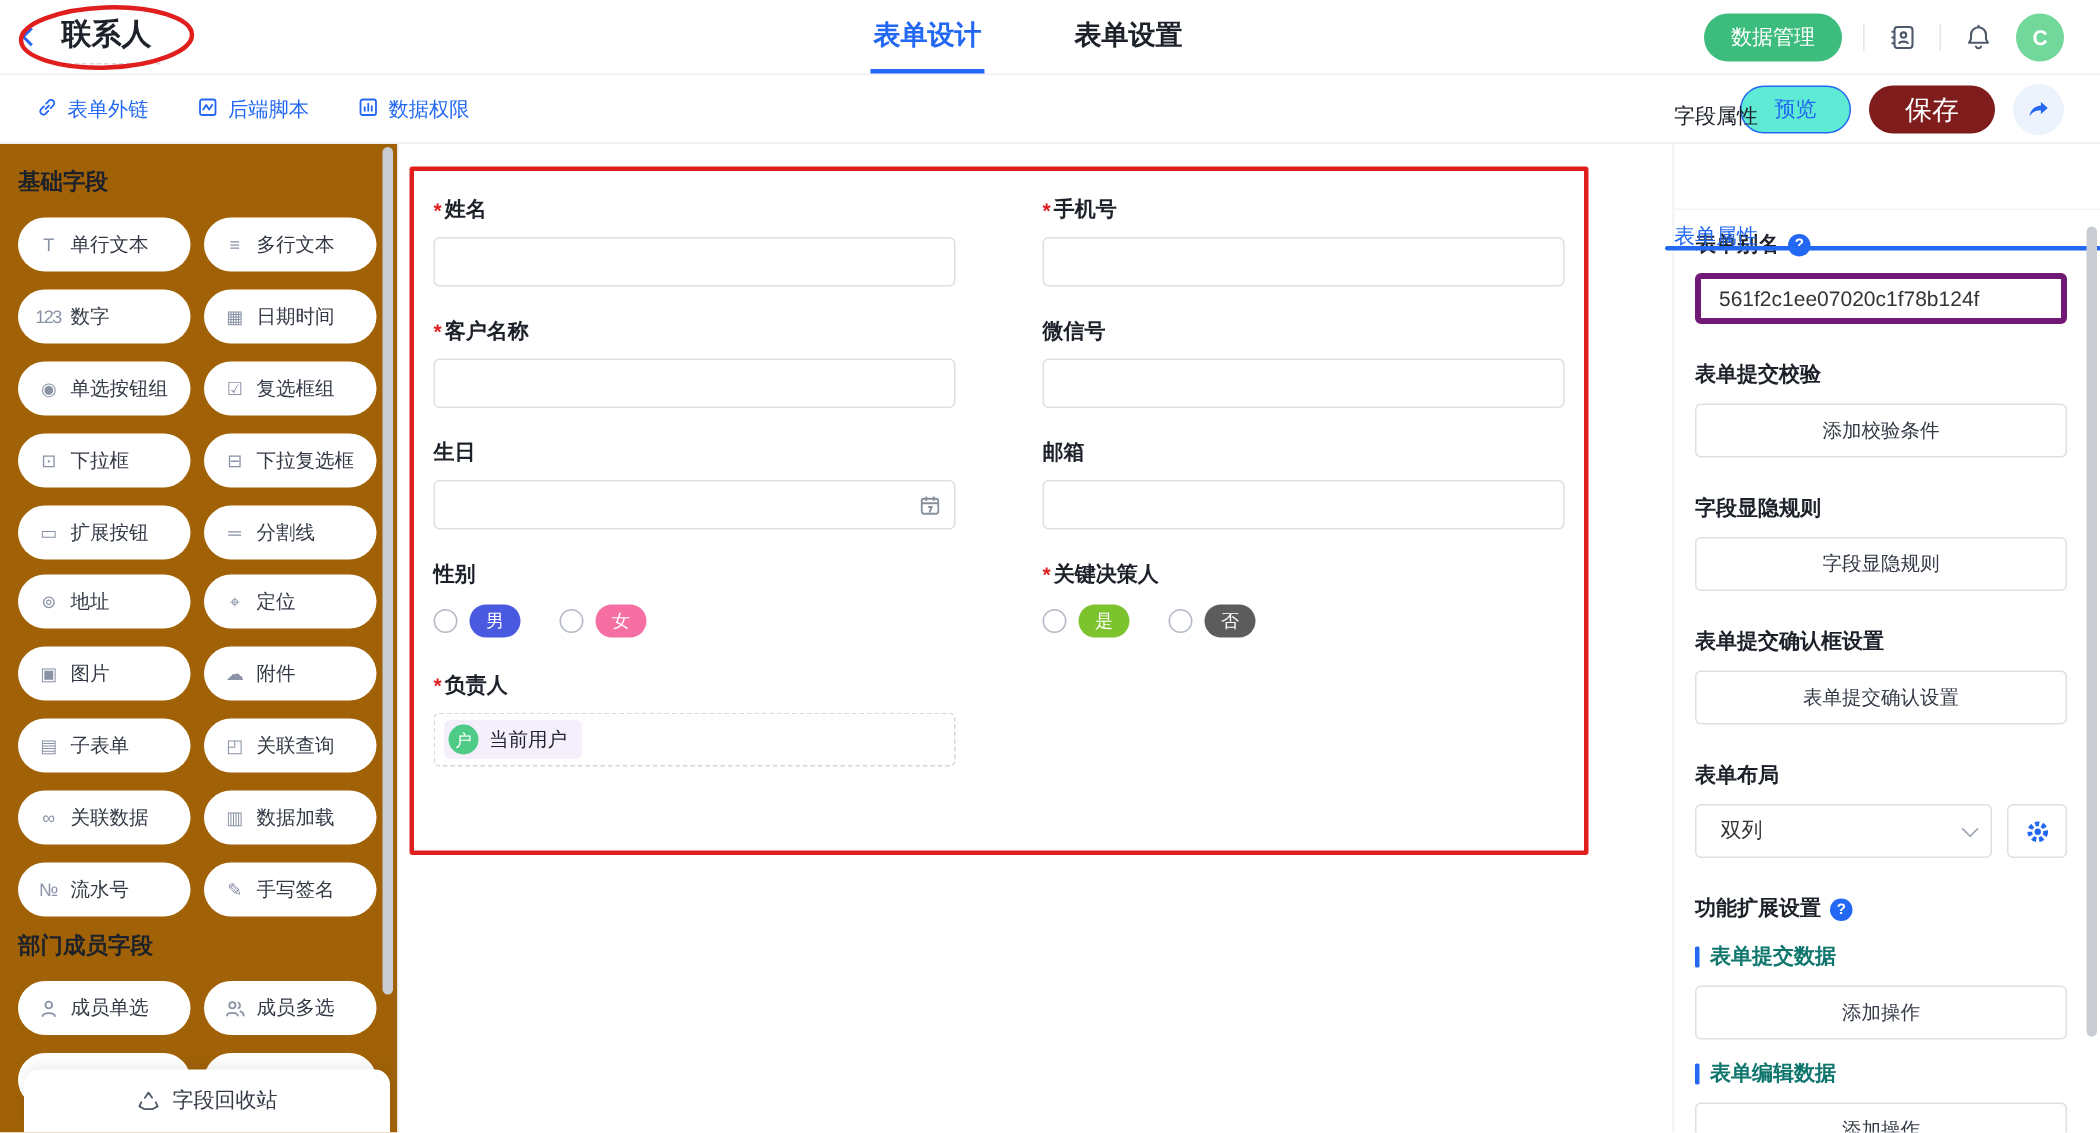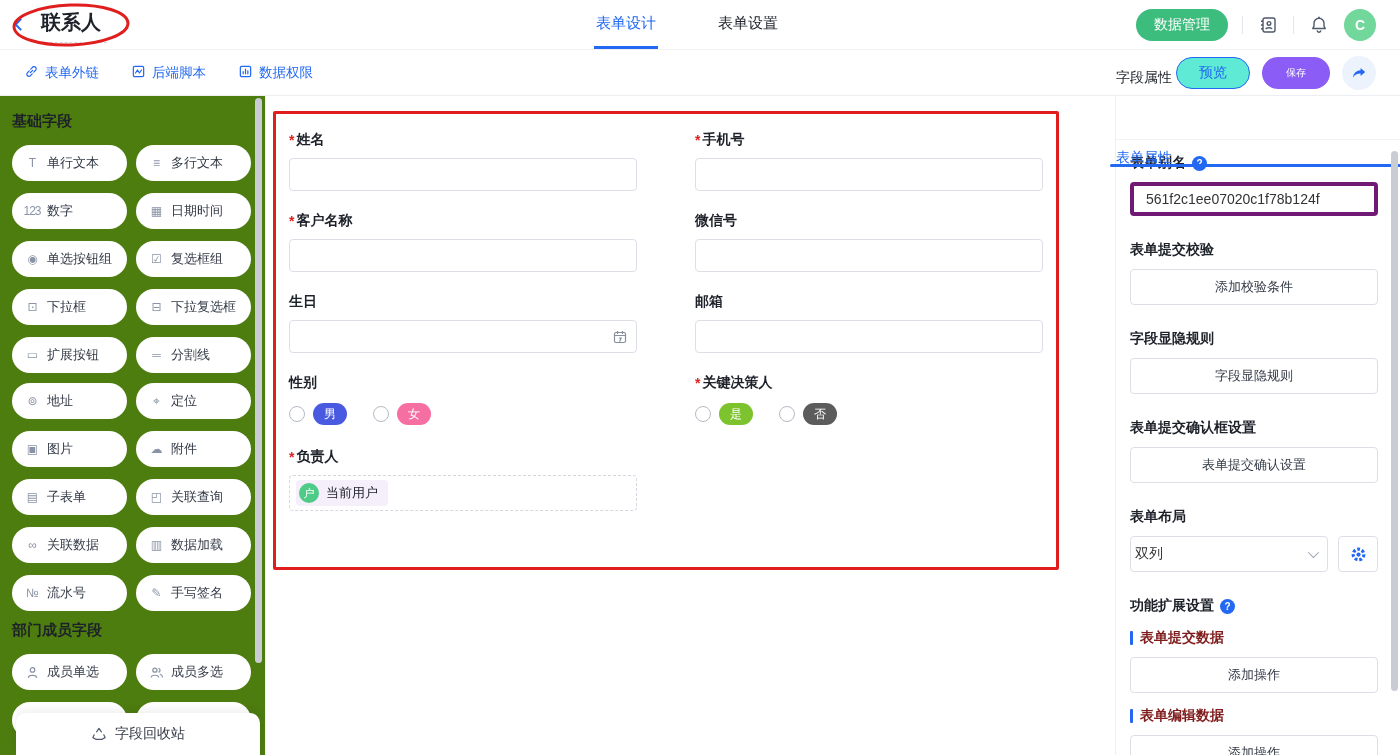--- a/index.html
+++ b/index.html
@@ -7,43 +7,43 @@
   body { font-family:"Liberation Sans","DejaVu Sans",sans-serif; color:#1d2129; background:#fff; font-size:14px; }
 
   .app { width:1400px; height:755px; display:flex; flex-direction:column; }
 
   
   .header { height:50px; display:flex; align-items:center; padding:0 24px 0 16px; border-bottom:1px solid #f0f1f4; position:relative; background:#fff; flex:0 0 auto; }
   .back-chevron { width:9px; height:9px; border-left:2px solid #2268f2; border-bottom:2px solid #2268f2; transform:rotate(45deg); margin-right:10px; cursor:pointer; }
   .page-title { font-size:20px; font-weight:700; color:#1d2129; padding:3px 6px 6px; border-bottom:1px dashed #d4d7dd; }
   .ellipse-svg { position:absolute; left:8px; top:1px; pointer-events:none; }
   .header-tabs { position:absolute; left:50%; transform:translateX(-57%); height:100%; display:flex; gap:58px; }
-  .h-tab { height:100%; display:flex; align-items:center; font-size:15px; color:#1d2129; cursor:pointer; border-bottom:3px solid transparent; padding:0 2px; }
+  .h-tab { height:100%; display:flex; align-items:center; font-size:18px; color:#1d2129; cursor:pointer; border-bottom:3px solid transparent; padding:0 2px;font-weight:bold; }
   .h-tab.active { color:#2268f2; border-bottom-color:#2268f2; }
   .header-right { margin-left:auto; display:flex; align-items:center; gap:14px; }
   .btn-green { height:32px; border-radius:16px; background:#3dbd7d; color:#fff; border:none; padding:0 18px; font-size:14px; cursor:pointer; font-family:inherit; }
   .v-div { width:1px; height:18px; background:#e5e6eb; }
   .icon-btn { width:22px; height:22px; display:flex; align-items:center; justify-content:center; cursor:pointer; color:#4e5969; }
   .avatar { width:32px; height:32px; border-radius:50%; background:#71d79a; color:#fff; font-size:14px; font-weight:700; display:flex; align-items:center; justify-content:center; cursor:pointer; }
 
   
   .toolbar { height:46px; display:flex; align-items:center; padding:0 24px; border-bottom:1px solid #eceef1; background:#fff; flex:0 0 auto; }
   .tool-links { display:flex; gap:32px; }
   .tool-link { display:flex; align-items:center; gap:6px; color:#2268f2; font-size:13.5px; cursor:pointer; }
   .tool-link svg { width:15px; height:15px; }
   .toolbar-right { margin-left:auto; display:flex; align-items:center; gap:12px; }
   .btn-preview { height:32px; border-radius:16px; border:1px solid #2268f2; color:#2268f2; background:#5eead4; padding:0 22px; font-size:14px; cursor:pointer; font-family:inherit; }
-  .btn-save { height:32px; border-radius:16px; border:none; color:#fff; background:#8b5cf6; padding:0 24px; font-size:10px; cursor:pointer; font-family:inherit; }
+  .btn-save { height:32px; border-radius:16px; border:none; color:#fff; background:#7f1d1d; padding:0 24px; font-size:18px; cursor:pointer; font-family:inherit; }
   .btn-share { width:34px; height:34px; border-radius:50%; background:#edf3fd; border:none; display:flex; align-items:center; justify-content:center; cursor:pointer; }
 
   
   .body { flex:1; display:flex; min-height:0; }
 
   
-  .sidebar { width:265px; background:#4d7c0f; position:relative; padding:14px 0 0 12px; overflow:hidden; flex:0 0 auto; }
+  .sidebar { width:265px; background:#a16207; position:relative; padding:14px 0 0 12px; overflow:hidden; flex:0 0 auto; }
   .side-title { font-size:15px; font-weight:700; color:#1d2129; margin:10px 0 14px; }
   .side-title:first-child { margin-top:2px; }
   .pill-grid { display:grid; grid-template-columns:115px 115px; gap:12px 9px; margin-bottom:10px; }
   .field-pill { height:36px; border-radius:18px; background:#fff; display:flex; align-items:center; padding:0 10px; font-size:13px; color:#333a46; cursor:grab; }
   .pill-icon { width:20px; margin-right:5px; color:#8a93a6; font-size:12px; display:flex; align-items:center; justify-content:center; flex:0 0 auto; letter-spacing:-1px; }
   .pill-icon svg { width:15px; height:15px; }
   .pill-label { white-space:nowrap; }
   .side-scrollbar { position:absolute; right:3px; top:2px; width:7px; height:565px; border-radius:4px; background:#c9ccd3; cursor:pointer; }
   .recycle-bar { position:absolute; left:16px; right:5px; bottom:0; height:42px; background:#fff; border-radius:10px 10px 0 0; box-shadow:0 -3px 8px rgba(31,35,41,.07); display:flex; align-items:center; justify-content:center; gap:8px; font-size:14px; color:#333a46; cursor:pointer; }
   .recycle-bar svg { width:16px; height:16px; }
@@ -71,25 +71,25 @@
   .p-tab { display:flex; align-items:center; font-size:14px; color:#1d2129; cursor:pointer; position:relative; }
   .p-tab.active { color:#2268f2; }
   .p-tab.active::after { content:""; position:absolute; left:-6px; right:-6px; bottom:0; height:3px; background:#2268f2; border-radius:2px; }
   .panel-body { padding:14px 22px 0 14px; }
   .p-heading { font-size:14px; font-weight:700; color:#1d2129; display:flex; align-items:center; gap:6px; }
   .help-icon { width:15px; height:15px; border-radius:50%; background:#2268f2; color:#fff; font-size:10px; font-weight:700; display:inline-flex; align-items:center; justify-content:center; cursor:pointer; }
   .alias-input { margin-top:10px; height:34px; border:4px solid #701a75; border-radius:4px; display:flex; align-items:center; padding:0 12px; font-size:14px; color:#333; cursor:text; }
   .p-section { margin-top:25px; }
   .panel-btn { margin-top:10px; width:100%; height:36px; background:#fff; border:1px solid #dcdfe6; border-radius:4px; font-size:13px; color:#333a46; cursor:pointer; font-family:inherit; }
   .layout-row { margin-top:10px; display:flex; gap:10px; }
-  .layout-select { flex:1; height:36px; border:1px solid #dcdfe6; border-radius:4px; display:flex; align-items:center; justify-content:space-between; padding:0 11px 0 4px; font-size:14px; color:#333; cursor:pointer; }
+  .layout-select { flex:1; height:36px; border:1px solid #dcdfe6; border-radius:4px; display:flex; align-items:center; justify-content:space-between; padding:0 11px 0 16px; font-size:14px; color:#333; cursor:pointer; }
   .chevron-down { width:8px; height:8px; border-right:1.6px solid #9aa2b1; border-bottom:1.6px solid #9aa2b1; transform:rotate(45deg) translateY(-2px); }
   .gear-btn { width:40px; height:36px; border:1px solid #dcdfe6; border-radius:4px; background:#fff; display:flex; align-items:center; justify-content:center; cursor:pointer; }
   .ext-group { margin-top:14px; }
-  .ext-title { font-size:14px; font-weight:700; color:#7f1d1d; display:flex; align-items:center; gap:7px; }
+  .ext-title { font-size:14px; font-weight:700; color:#0f766e; display:flex; align-items:center; gap:7px; }
   .ext-bar { width:3px; height:14px; background:#2268f2; border-radius:1px; }
   .panel-scrollbar { position:absolute; right:2px; top:55px; width:7px; height:540px; border-radius:4px; background:#c9ccd3; cursor:pointer; }
 </style>
 </head>
 <body>
 
 <div class="app">
 
   <div class="header">
     <span class="back-chevron"></span>

